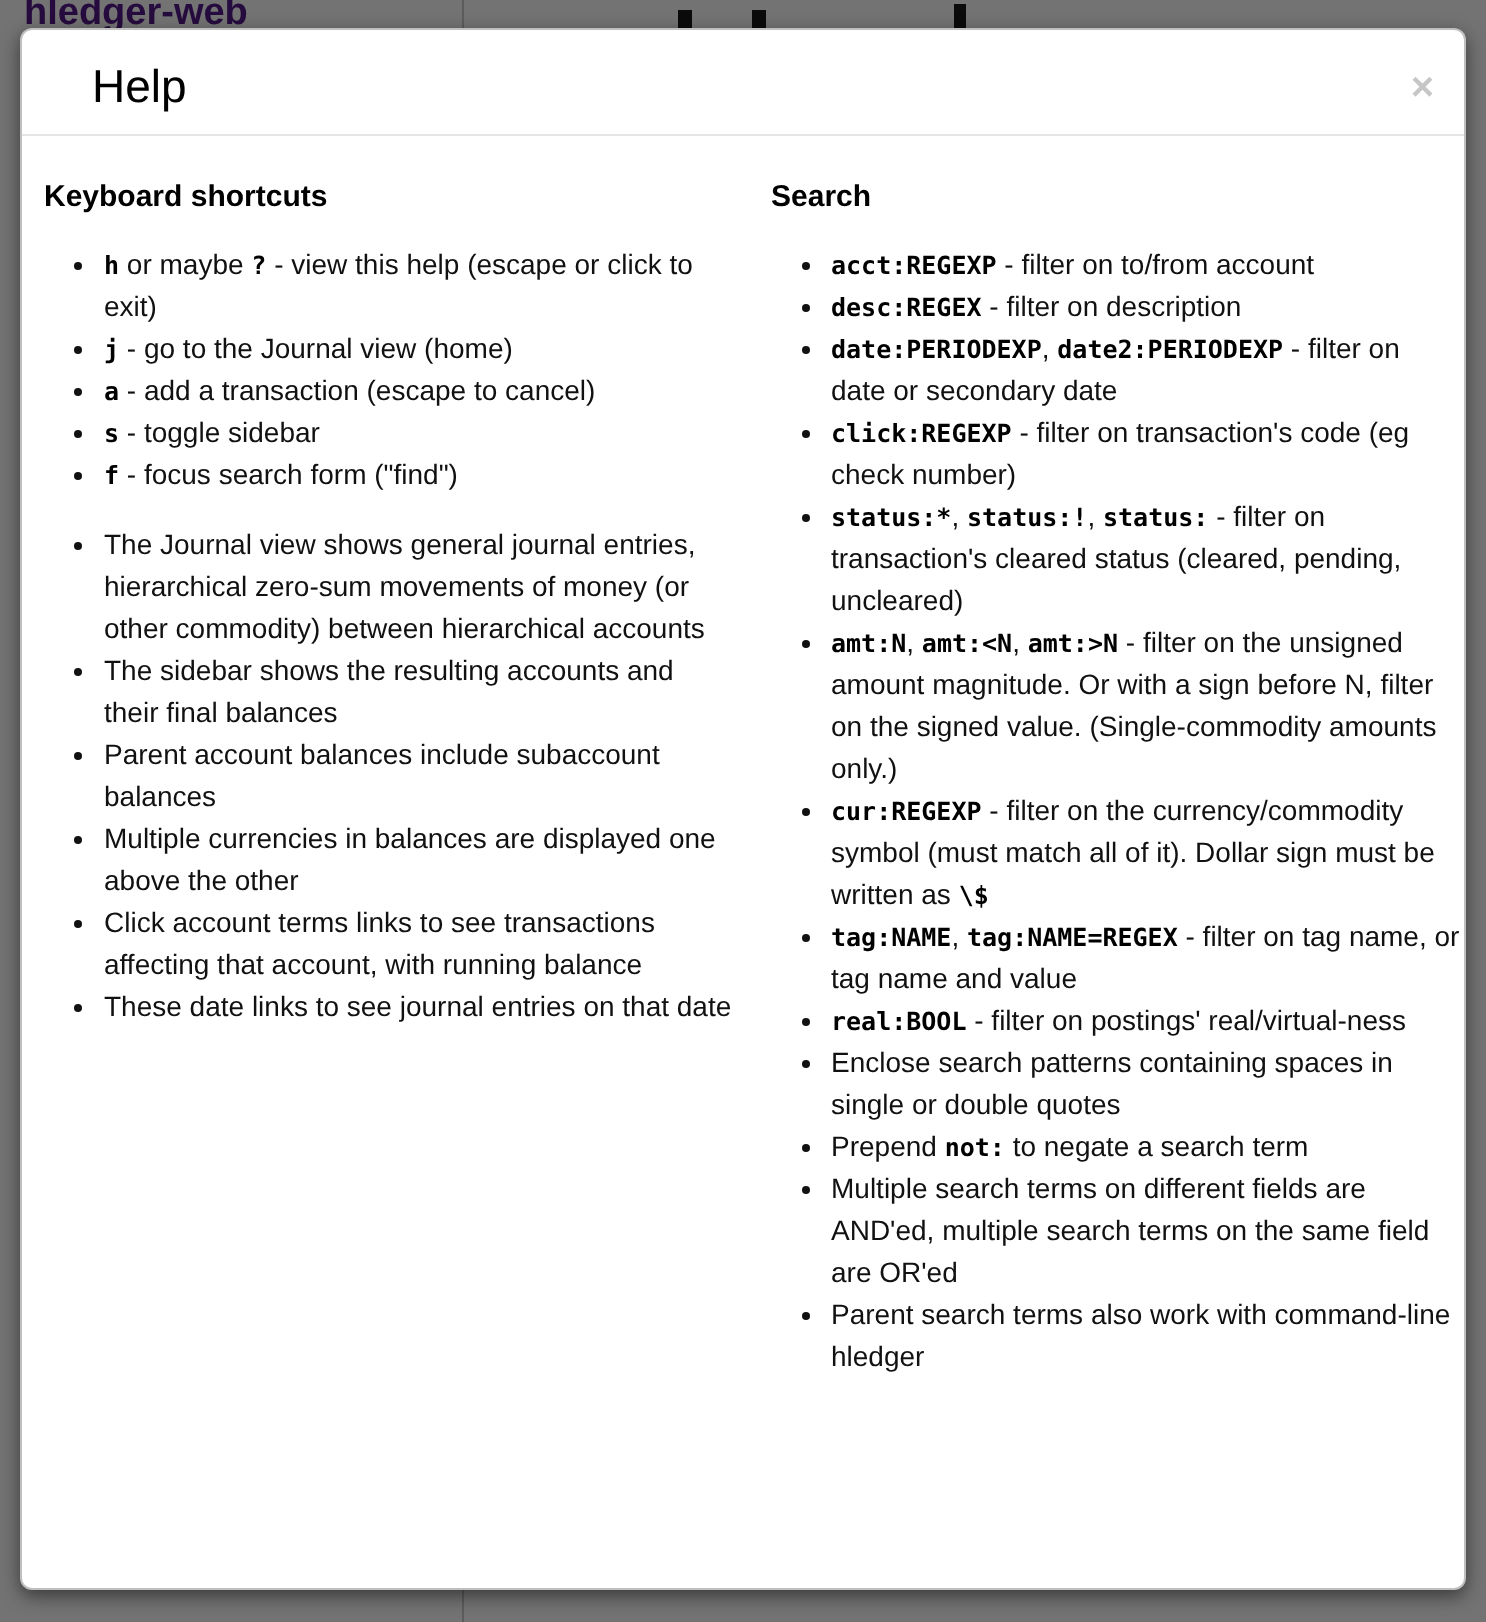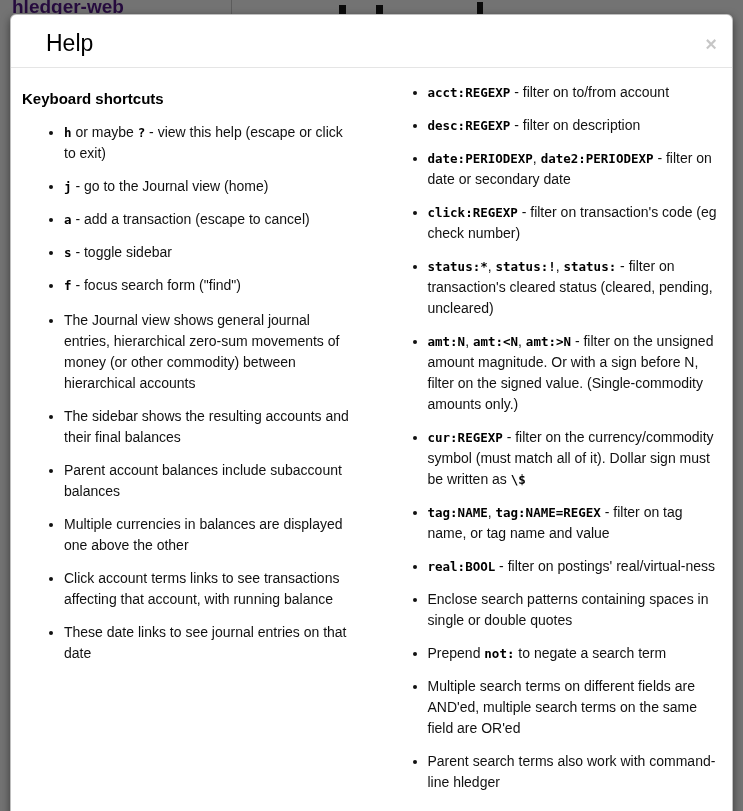--- a/index.html
+++ b/index.html
@@ -81,21 +81,21 @@
     line-height:19px;
   }
   ul.help-list {
     margin:14px 0 10px 0;
     padding-left:30px;
     list-style:disc outside;
   }
   ul.help-list li {
     font-size:14px; color:#111;
     line-height:21px;
-    margin:12px;
+    margin:0;
   }
   ul.help-list li code {
     font-family:"DejaVu Sans Mono", monospace;
     font-weight:bold;
     font-size:12.5px;
     color:#000;
   }
 </style>
 </head>
 <body>
@@ -128,23 +128,24 @@
         <ul class="help-list">
           <li>The Journal view shows general journal entries, hierarchical zero-sum movements of money (or other commodity) between hierarchical accounts</li>
           <li>The sidebar shows the resulting accounts and their final balances</li>
           <li>Parent account balances include subaccount balances</li>
           <li>Multiple currencies in balances are displayed one above the other</li>
           <li>Click account terms links to see transactions affecting that account, with running balance</li>
           <li>These date links to see journal entries on that date</li>
         </ul>
       </div>
     <div class="help-col right">
+        <div class="section-heading">Search</div>
         <ul class="help-list">
           <li><code>acct:REGEXP</code> - filter on to/from account</li>
-          <li><code>desc:REGEXP</code> - filter on description</li>
+          <li><code>desc:REGEX</code> - filter on description</li>
           <li><code>date:PERIODEXP</code>, <code>date2:PERIODEXP</code> - filter on date or secondary date</li>
           <li><code>click:REGEXP</code> - filter on transaction's code (eg check number)</li>
           <li><code>status:*</code>, <code>status:!</code>, <code>status:</code> - filter on transaction's cleared status (cleared, pending, uncleared)</li>
           <li><code>amt:N</code>, <code>amt:&lt;N</code>, <code>amt:&gt;N</code> - filter on the unsigned amount magnitude. Or with a sign before N, filter on the signed value. (Single-commodity amounts only.)</li>
           <li><code>cur:REGEXP</code> - filter on the currency/commodity symbol (must match all of it). Dollar sign must be written as <code>\$</code></li>
           <li><code>tag:NAME</code>, <code>tag:NAME=REGEX</code> - filter on tag name, or tag name and value</li>
           <li><code>real:BOOL</code> - filter on postings' real/virtual-ness</li>
           <li>Enclose search patterns containing spaces in single or double quotes</li>
           <li>Prepend <code>not:</code> to negate a search term</li>
           <li>Multiple search terms on different fields are AND'ed, multiple search terms on the same field are OR'ed</li>

